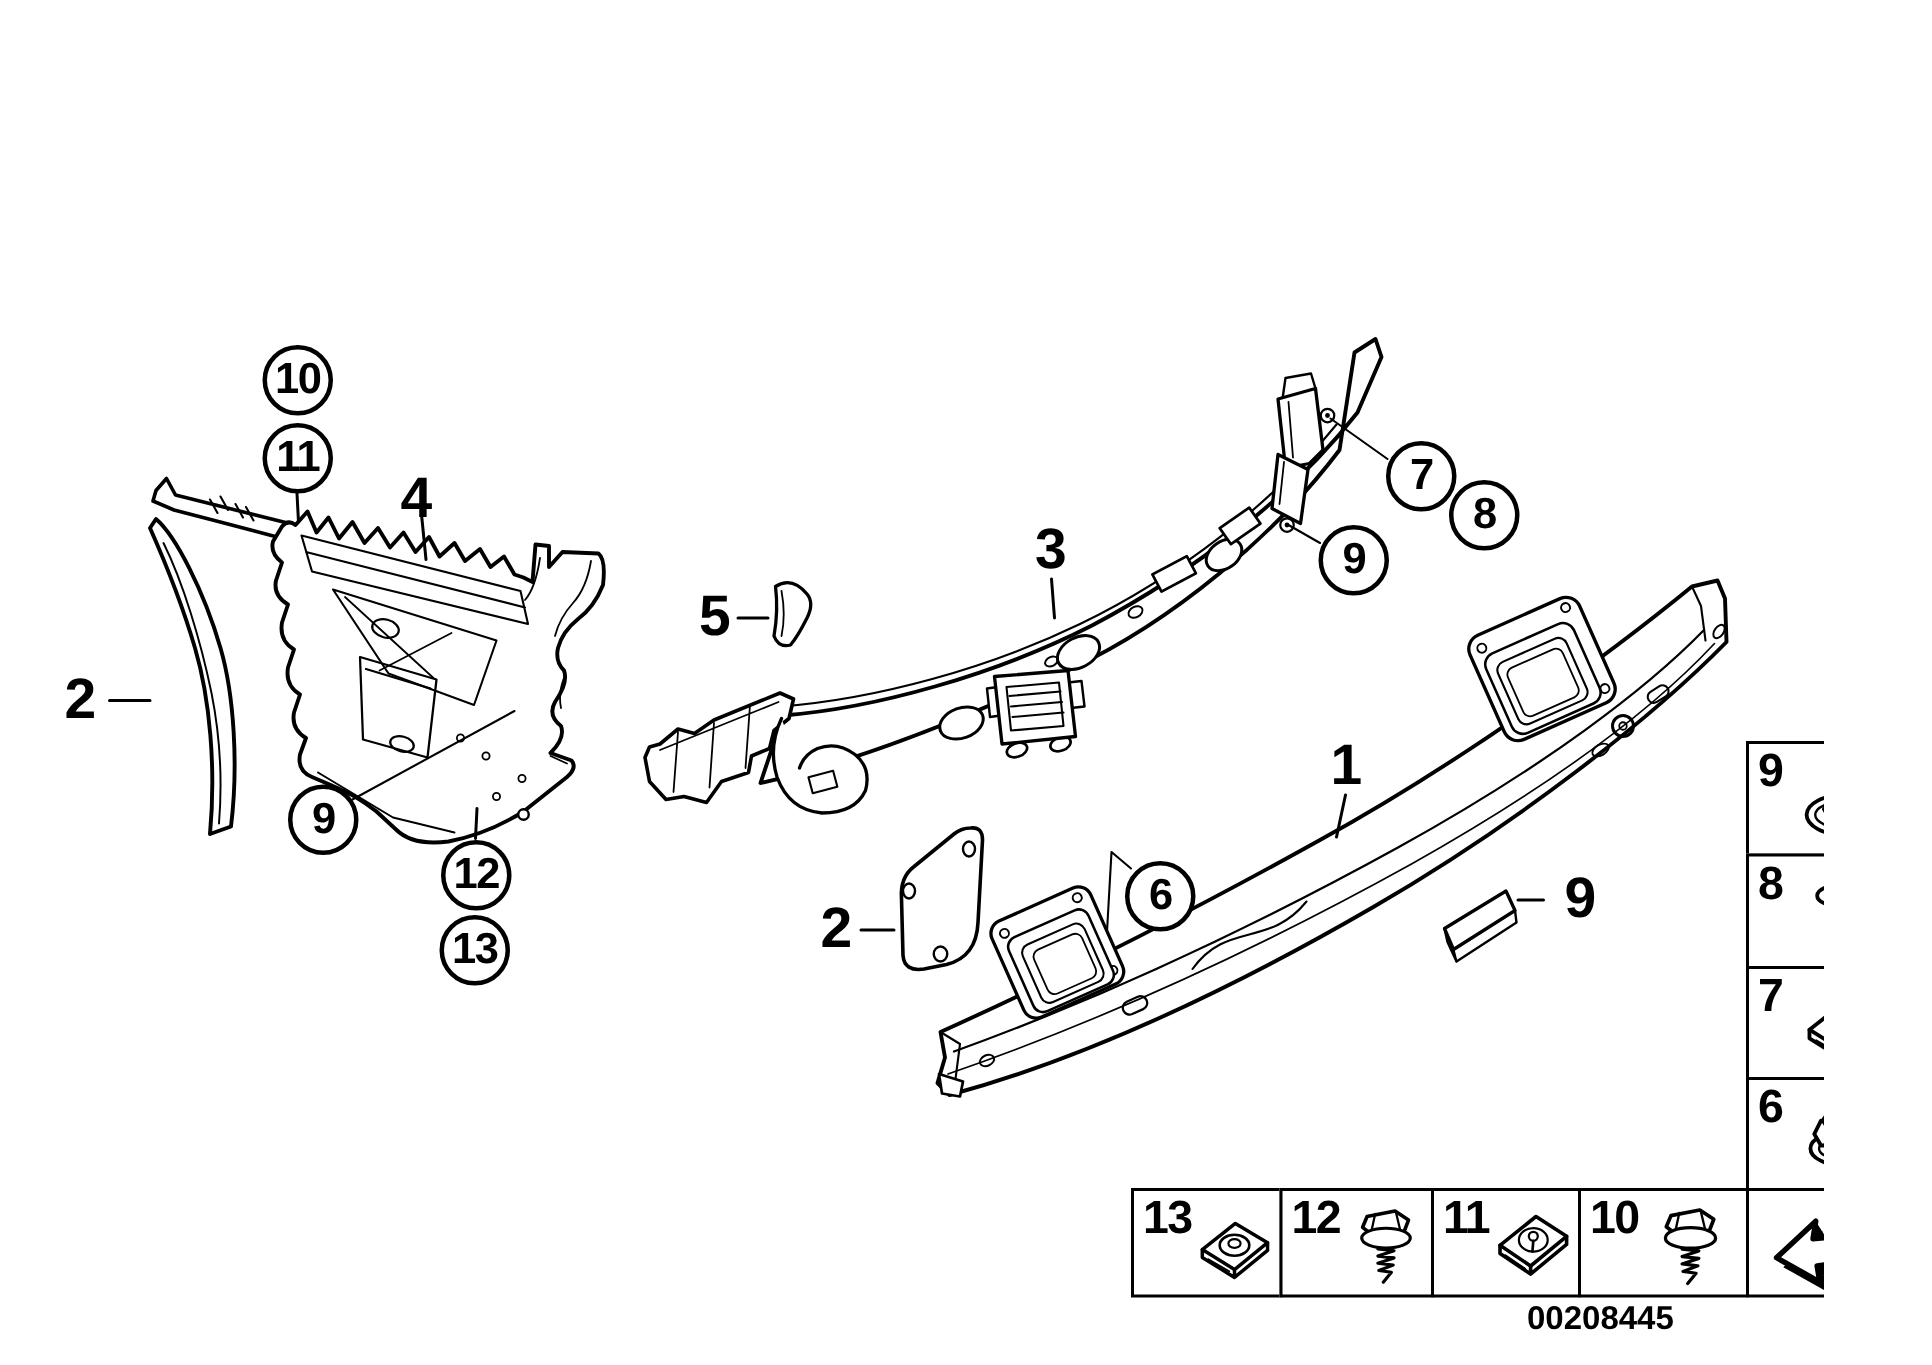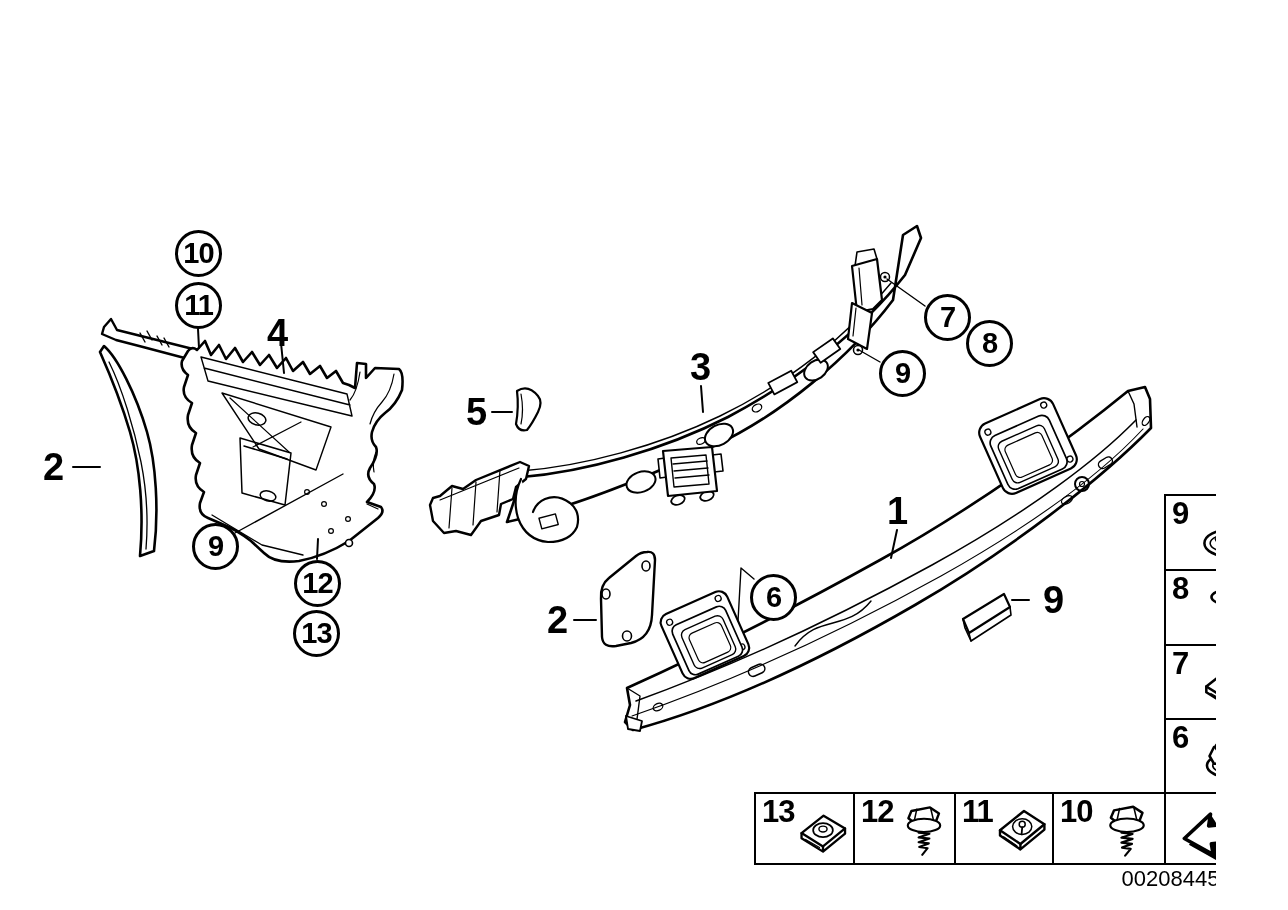--- a/index.html
+++ b/index.html
@@ -8,21 +8,21 @@
   .art{position:absolute;left:0;top:0;z-index:1;}
   .circ{position:absolute;width:47px;height:47px;box-sizing:border-box;border:3px solid #000;
         border-radius:50%;background:#fff;display:flex;align-items:center;justify-content:center;
         font-weight:bold;font-size:29px;letter-spacing:-1px;z-index:5;}
   .lbl{position:absolute;transform:translate(-50%,-50%);font-weight:bold;font-size:38px;
        letter-spacing:-1px;z-index:5;white-space:nowrap;}
   .cell{position:absolute;box-sizing:border-box;border:2.5px solid #000;background:#fff;z-index:6;}
   .cellnum{position:absolute;left:6px;top:0px;font-weight:bold;font-size:31px;letter-spacing:-1px;}
   .cellicon{position:absolute;right:0px;top:50%;transform:translateY(-50%);width:68px;height:64px;}
   .arrowicon{position:absolute;left:50%;top:50%;transform:translate(-50%,-50%);width:92px;height:64px;}
-  .pn{position:absolute;left:1078px;top:866px;width:185px;text-align:center;font-size:22px;z-index:6;}
+  .pn{position:absolute;left:1018px;top:866px;width:185px;text-align:left;font-size:22px;z-index:6;font-weight:bold;}
   .defs{position:absolute;width:0;height:0;overflow:hidden;}
 </style>
 </head>
 <body>
 
 <div class="canvas">
 
   <svg class="art" width="1288" height="910" viewBox="0 0 1288 910" fill="none" stroke="#000" stroke-linejoin="round" stroke-linecap="round">
 
     <g>

